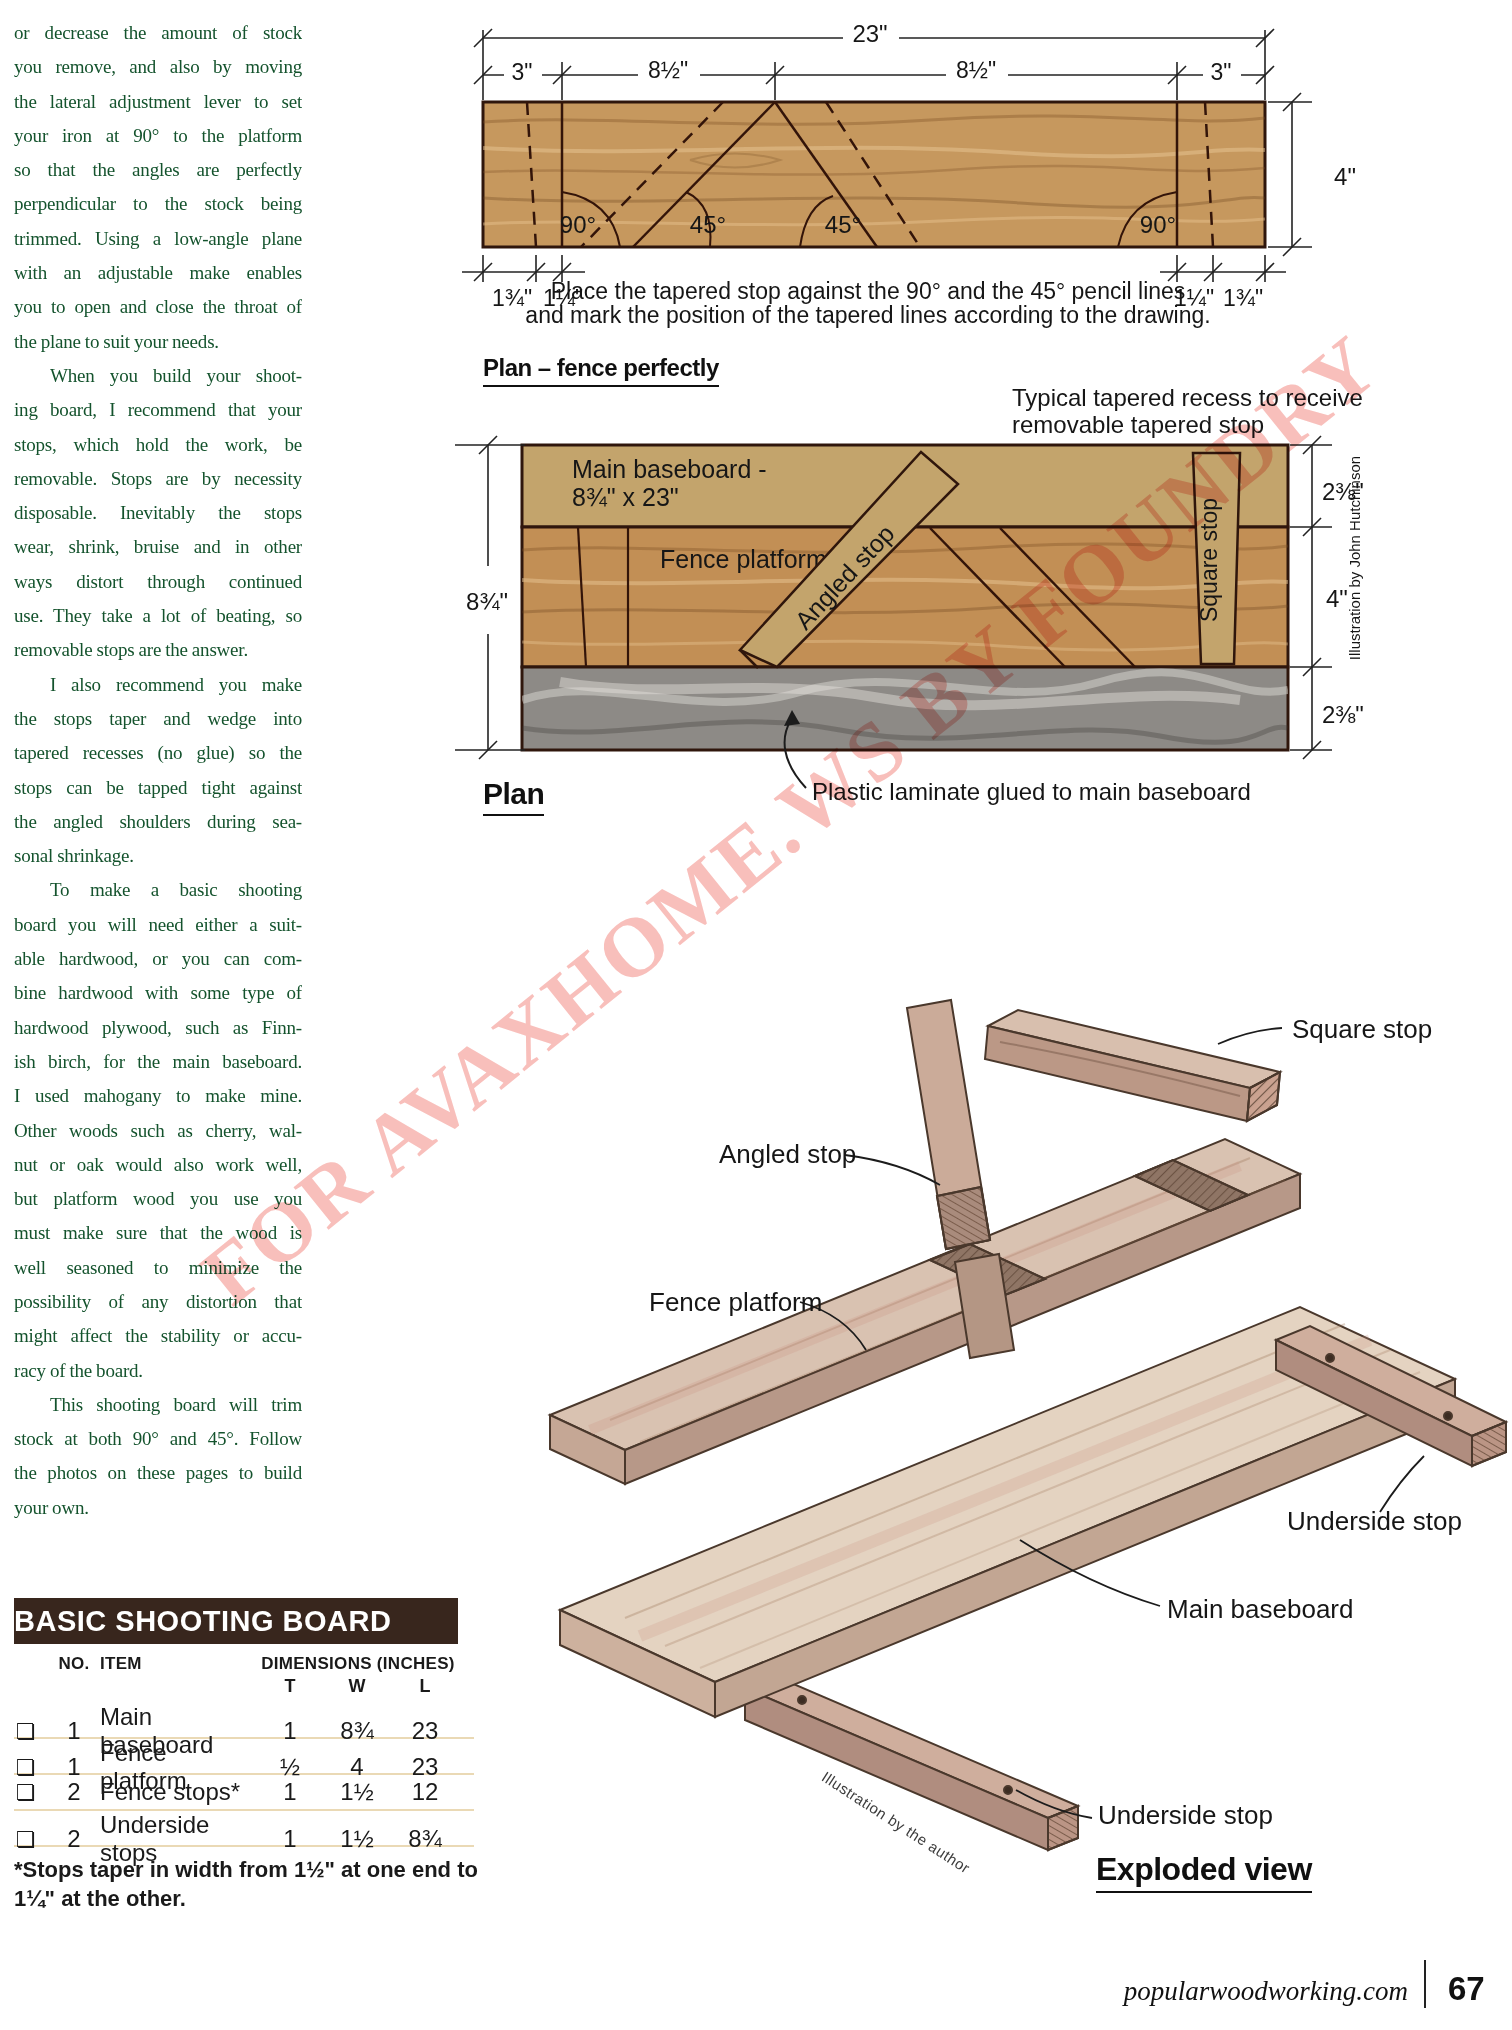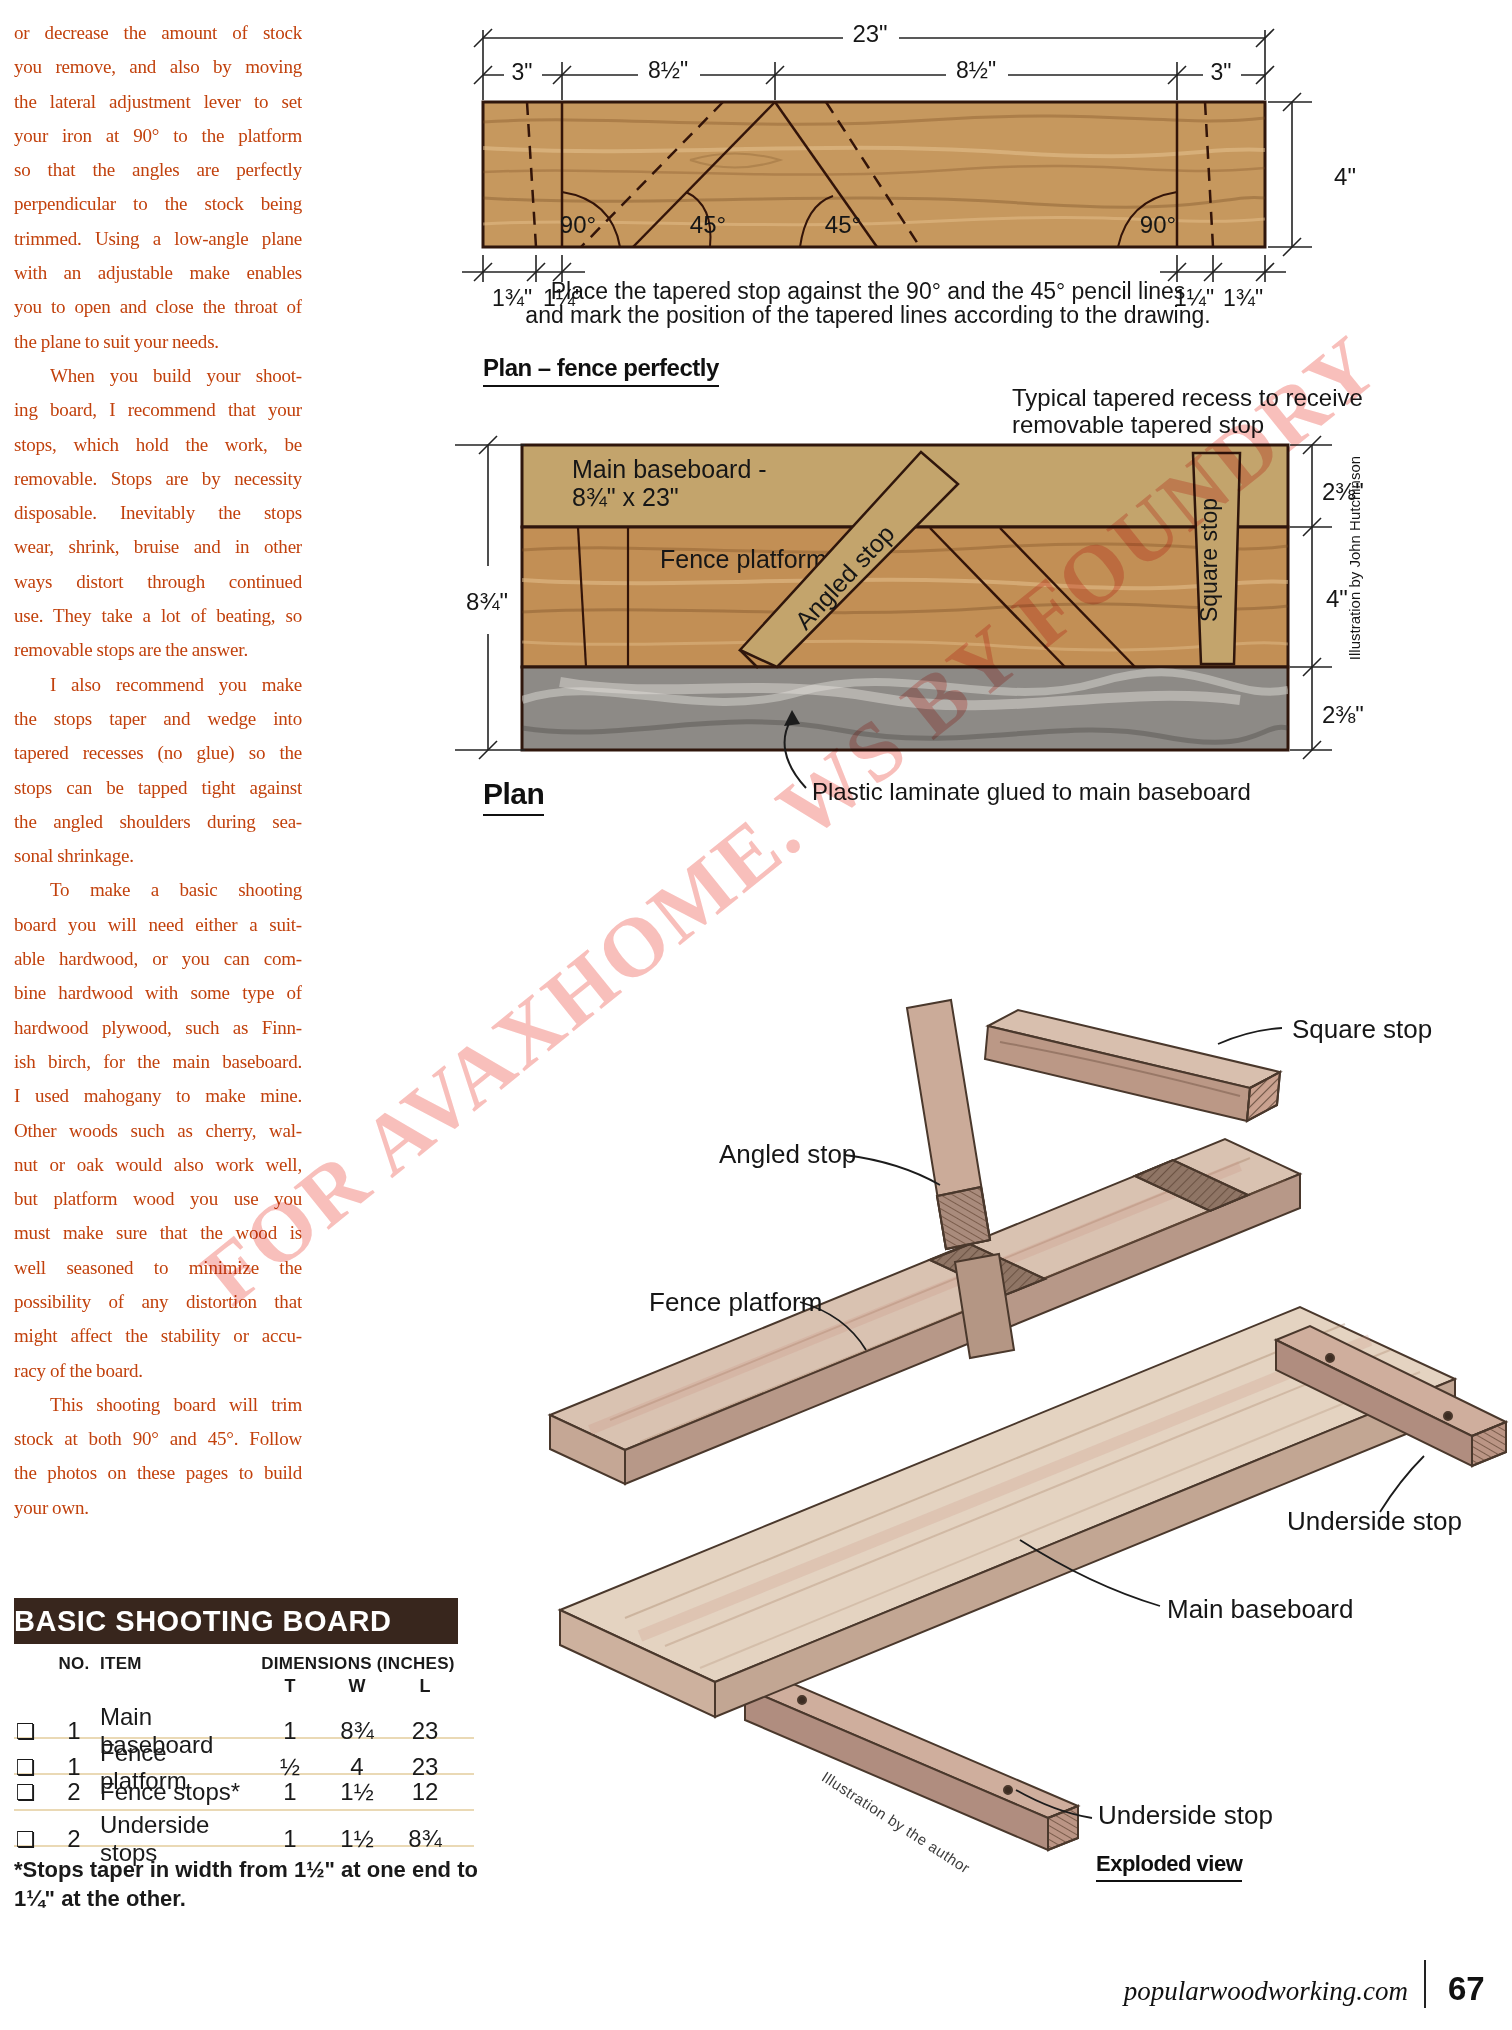--- a/index.html
+++ b/index.html
@@ -1,31 +1,31 @@
 <!DOCTYPE html>
 <html><head>
 <meta charset="utf-8">
 <style>
   html,body{margin:0;padding:0;background:#e8e8e8;}
   .page{position:relative;width:1512px;height:2030px;background:#ffffff;overflow:hidden;
         font-family:"Liberation Sans","DejaVu Sans",sans-serif;}
   
   .article{position:absolute;left:14px;top:16px;width:288px;
            font-family:"Liberation Serif","DejaVu Serif",serif;font-size:19px;
-           letter-spacing:-0.2px;word-spacing:-0.5px;color:#c2410c;z-index:2;}
+           letter-spacing:-0.2px;word-spacing:-0.5px;color:#14532d;z-index:2;}
   .bline{text-align:justify;text-align-last:justify;line-height:34.3px;height:34.3px;overflow:hidden;}
   .bline.last{text-align-last:left;}
   .bline.ind{text-indent:36px;}
   
   .hul{position:absolute;color:#101010;border-bottom:2.5px solid #101010;padding-bottom:3px;
        white-space:nowrap;z-index:3;letter-spacing:-0.5px;}
   #h-planfence{left:483px;top:354px;font-size:24px;font-weight:600;}
   #h-plan{left:483px;top:777px;font-size:30px;font-weight:600;}
   #h-layout{left:524px;top:860px;font-size:27px;font-weight:700;}
-  #h-exploded{left:1096px;top:1851px;font-size:22px;font-weight:700;}
+  #h-exploded{left:1096px;top:1851px;font-size:32px;font-weight:700;}
   
   svg{position:absolute;z-index:1;}
   svg text{font-family:"Liberation Sans","DejaVu Sans",sans-serif;fill:#161616;}
   #svg-top{left:420px;top:10px;}
   #svg-mid{left:420px;top:380px;}
   #svg-exp{left:520px;top:940px;}
   
   .watermark{position:absolute;left:80px;top:860px;width:1200px;text-align:center;
              transform:rotate(-39deg);font-family:"Liberation Serif","DejaVu Serif",serif;
              font-weight:bold;font-size:84px;letter-spacing:3px;white-space:nowrap;

